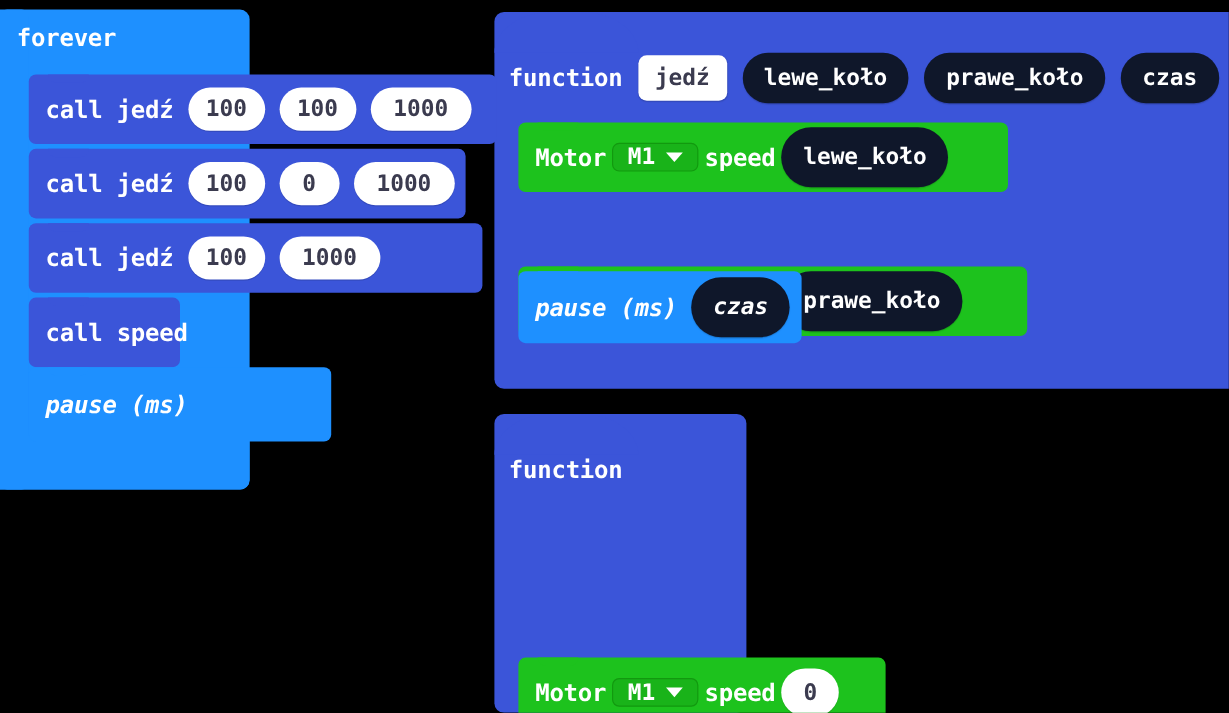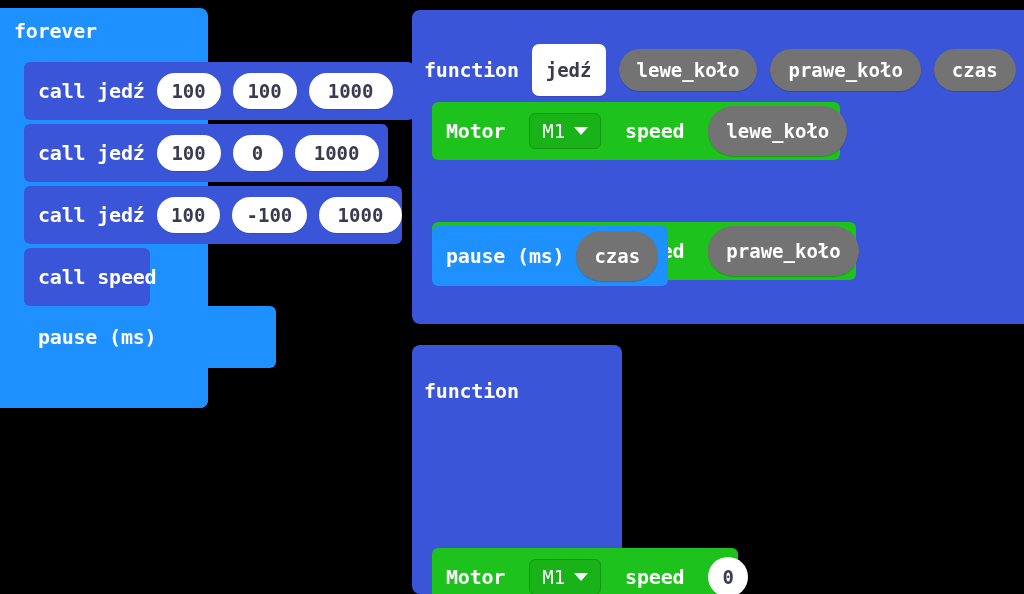--- a/index.html
+++ b/index.html
@@ -37,21 +37,21 @@
     width: 34px; height: 7px;
     background: inherit;
     border-bottom-left-radius: 7px;
     border-bottom-right-radius: 7px;
   }
   .notch::before, .notch::after {
     content: ""; position: absolute; top: 0; width: 7px; height: 7px;
   }
 
   
-  .c-loop   { background: #1E90FF; }   
+  .c-loop   { background: #1E90FF; font-style: italic; }   
   .c-call   { background: #3B55D9; }   
   .c-motor  { background: #1DC21D; }   
 
   
   .pill {
     background: #fff;
     color: #3b3b4f;
     border-radius: 999px;
     font-size: 19px;
     font-weight: 700;
@@ -64,50 +64,50 @@
   }
   .pill.tiny { min-width: 40px; }
 
   
   .namefield {
     background: #fff;
     color: #3b3b4f;
     border-radius: 7px;
     font-size: 19px;
     font-weight: 700;
-    height: 52px;
+    height: 38px;
     display: flex; align-items: center; justify-content: center;
     padding: 0 14px;
     box-shadow: 0 1px 1px rgba(0,0,0,.15);
   }
 
   
   .varpill {
-    background: #737373;
+    background: #0f172a;
     color: #fff;
     border-radius: 999px;
     font-size: 19px;
     font-weight: 700;
     height: 42px;
     display: flex; align-items: center; justify-content: center;
     padding: 4px 18px;
     box-shadow: 0 1px 1px rgba(0,0,0,.18);
   }
 
   
   .dropfield {
     background: #19B319;
     border: 1px solid #12990f;
     border-radius: 6px;
-    height: 36px;
+    height: 24px;
     display: flex; align-items: center; gap: 9px;
     padding: 0 12px;
     color: #fff;
     font-size: 19px;
-    font-weight: 400;
+    font-weight: 700;
   }
   .caret {
     width: 0; height: 0;
     border-left: 7px solid transparent;
     border-right: 7px solid transparent;
     border-top: 8px solid #fff;
   }
   .caret.dark { border-top-color: #4c4c5f; }
 
   
@@ -160,21 +160,21 @@
     border-top-left-radius: 48px 34px;
     border-top-right-radius: 48px 34px;
   }
   #func-jedz-header {
     position: absolute; left: 424px; top: 44px;
     display: flex; align-items: center; gap: 13px;
   }
 
   .motorrow {
     height: 58px; border-radius: 6px;
-    padding-left: 14px; gap: 24px;
+    padding-left: 14px; gap: 5px;
     position: relative;
   }
   #motor-1 { left: 432px; top: 102px; width: 408px; }
   #motor-2 { left: 432px; top: 164px; width: 424px; }
   #pause-func { left: 432px; top: 226px; width: 236px; height: 60px;
                 border-radius: 6px; padding-left: 14px; gap: 12px; }
 
   
   
   
@@ -221,21 +221,20 @@
   <span class="lbl">call jedź</span>
   <span class="pill" style="width:64px">100</span>
   <span class="pill" style="width:50px">0</span>
   <span class="pill" style="width:84px">1000</span>
 </div>
 
 <div class="blk c-call callrow zlift" id="call-3">
   <div class="notch" style="background:#3B55D9"></div>
   <span class="lbl">call jedź</span>
   <span class="pill" style="width:64px">100</span>
-  <span class="pill" style="width:76px">-100</span>
   <span class="pill" style="width:84px">1000</span>
 </div>
 
 <div class="blk c-call callrow zlift" id="call-4">
   <div class="notch" style="background:#3B55D9"></div>
   <span class="lbl">call speed</span>
 </div>
 
 <div class="blk c-loop zlift2" id="pause-loop">
   <div class="notch" style="background:#1E90FF"></div>

